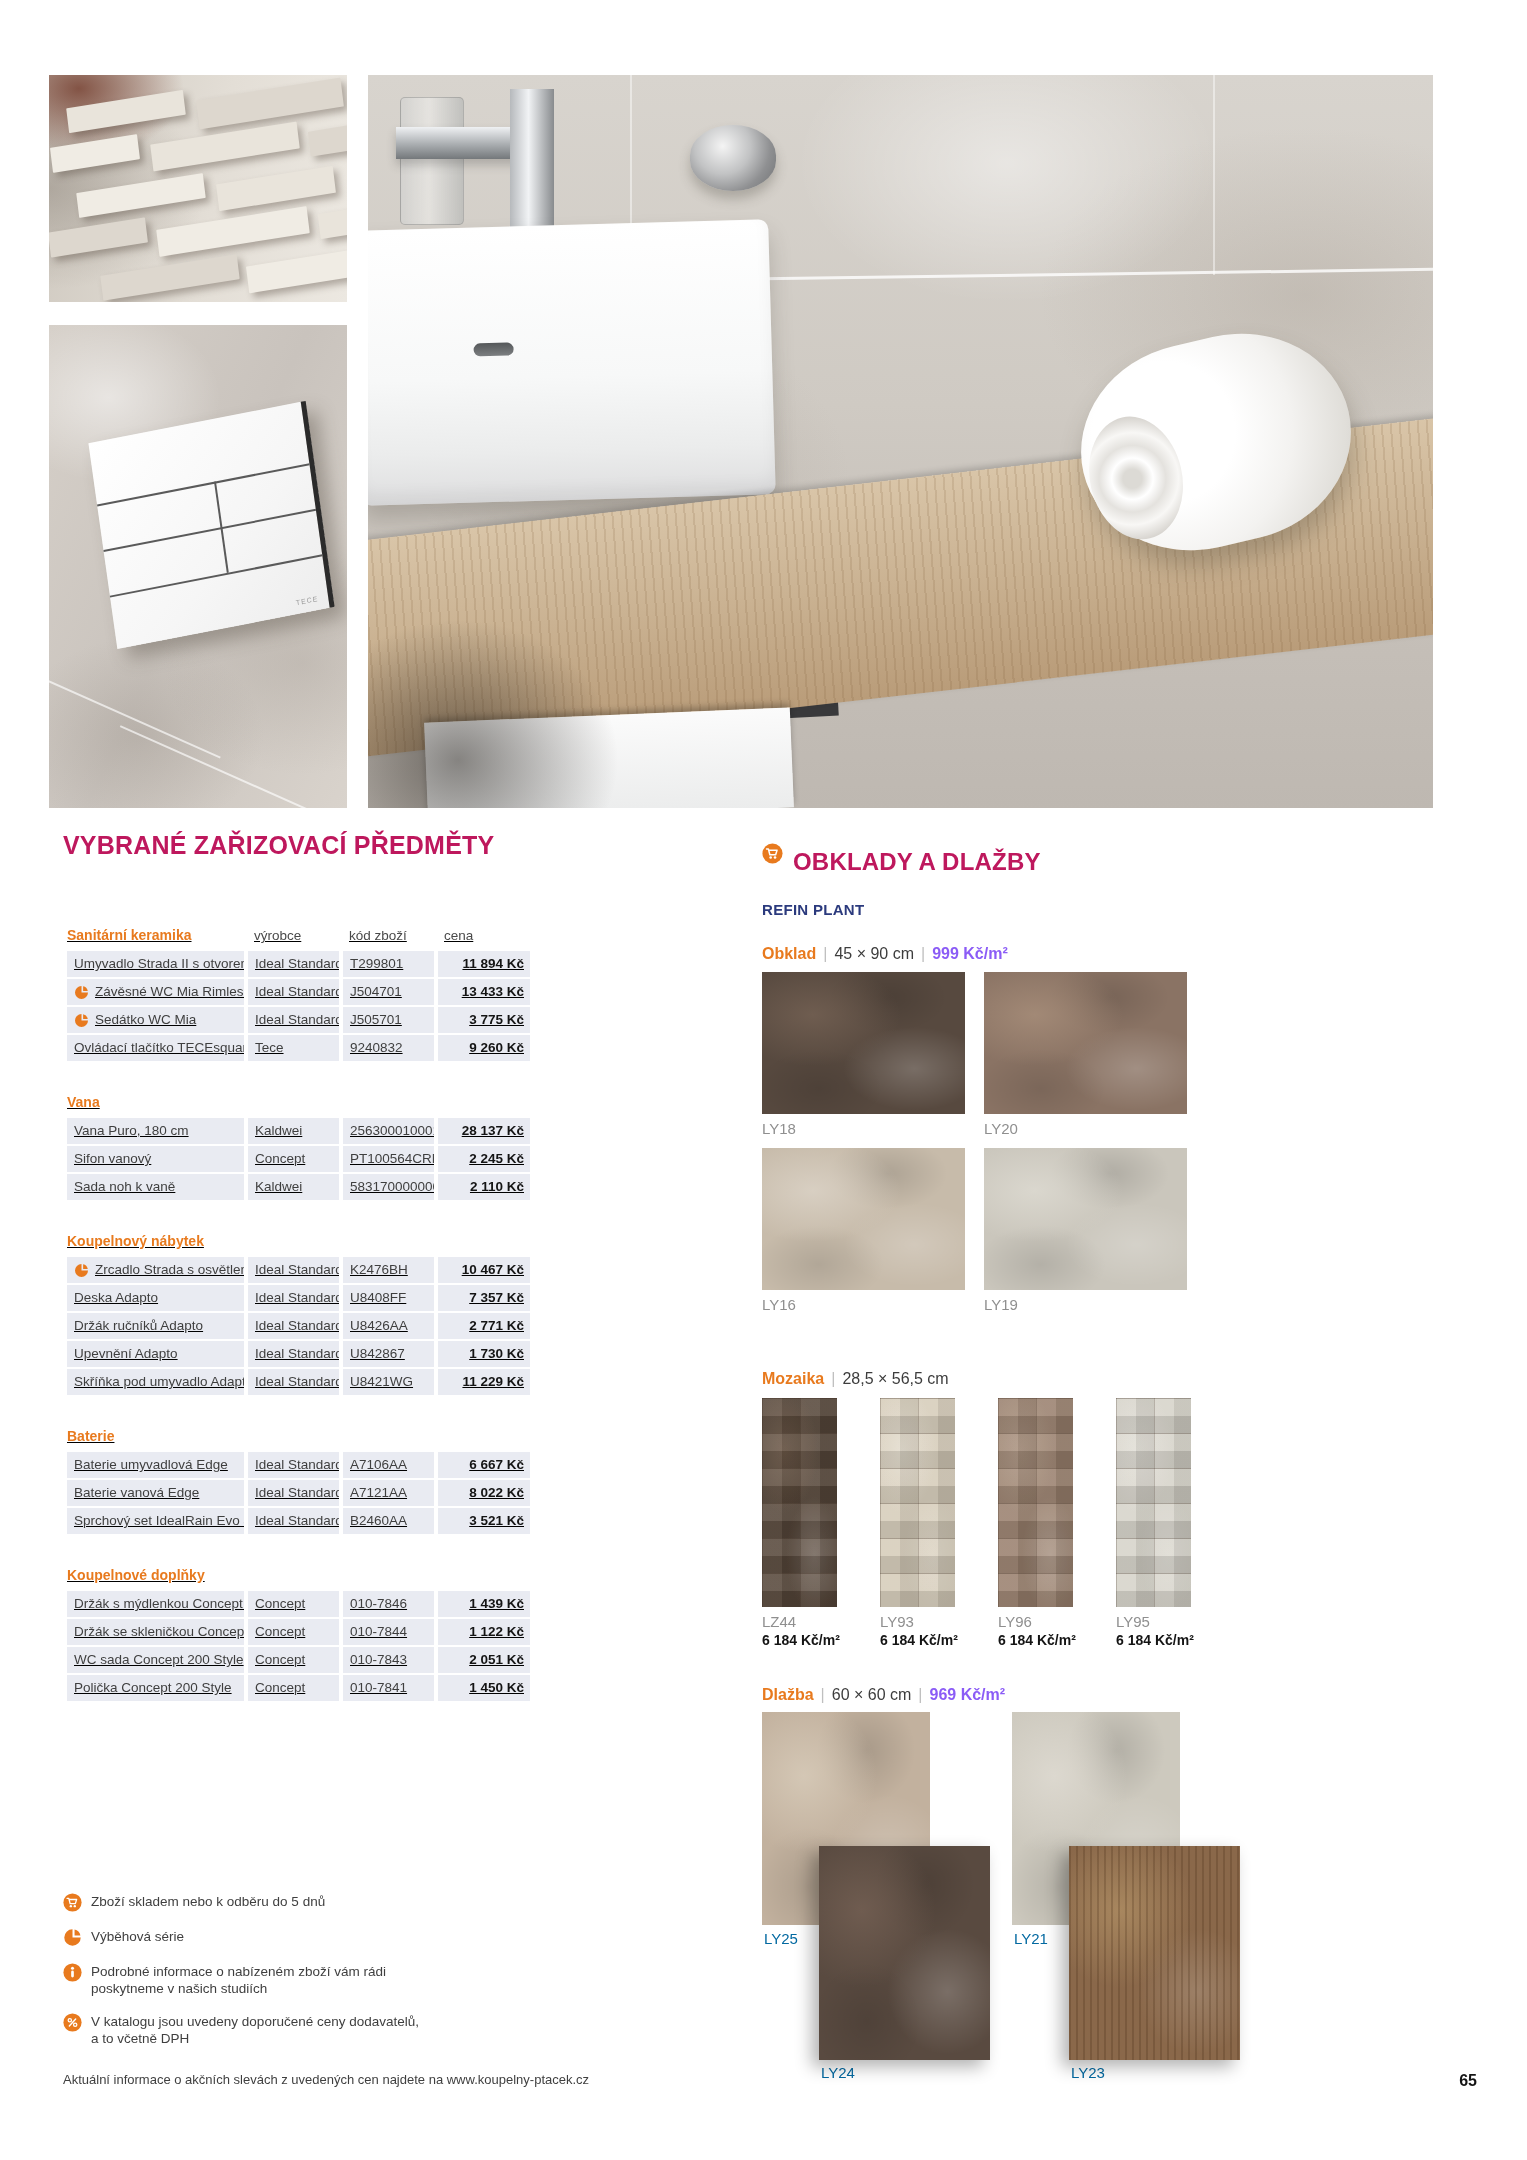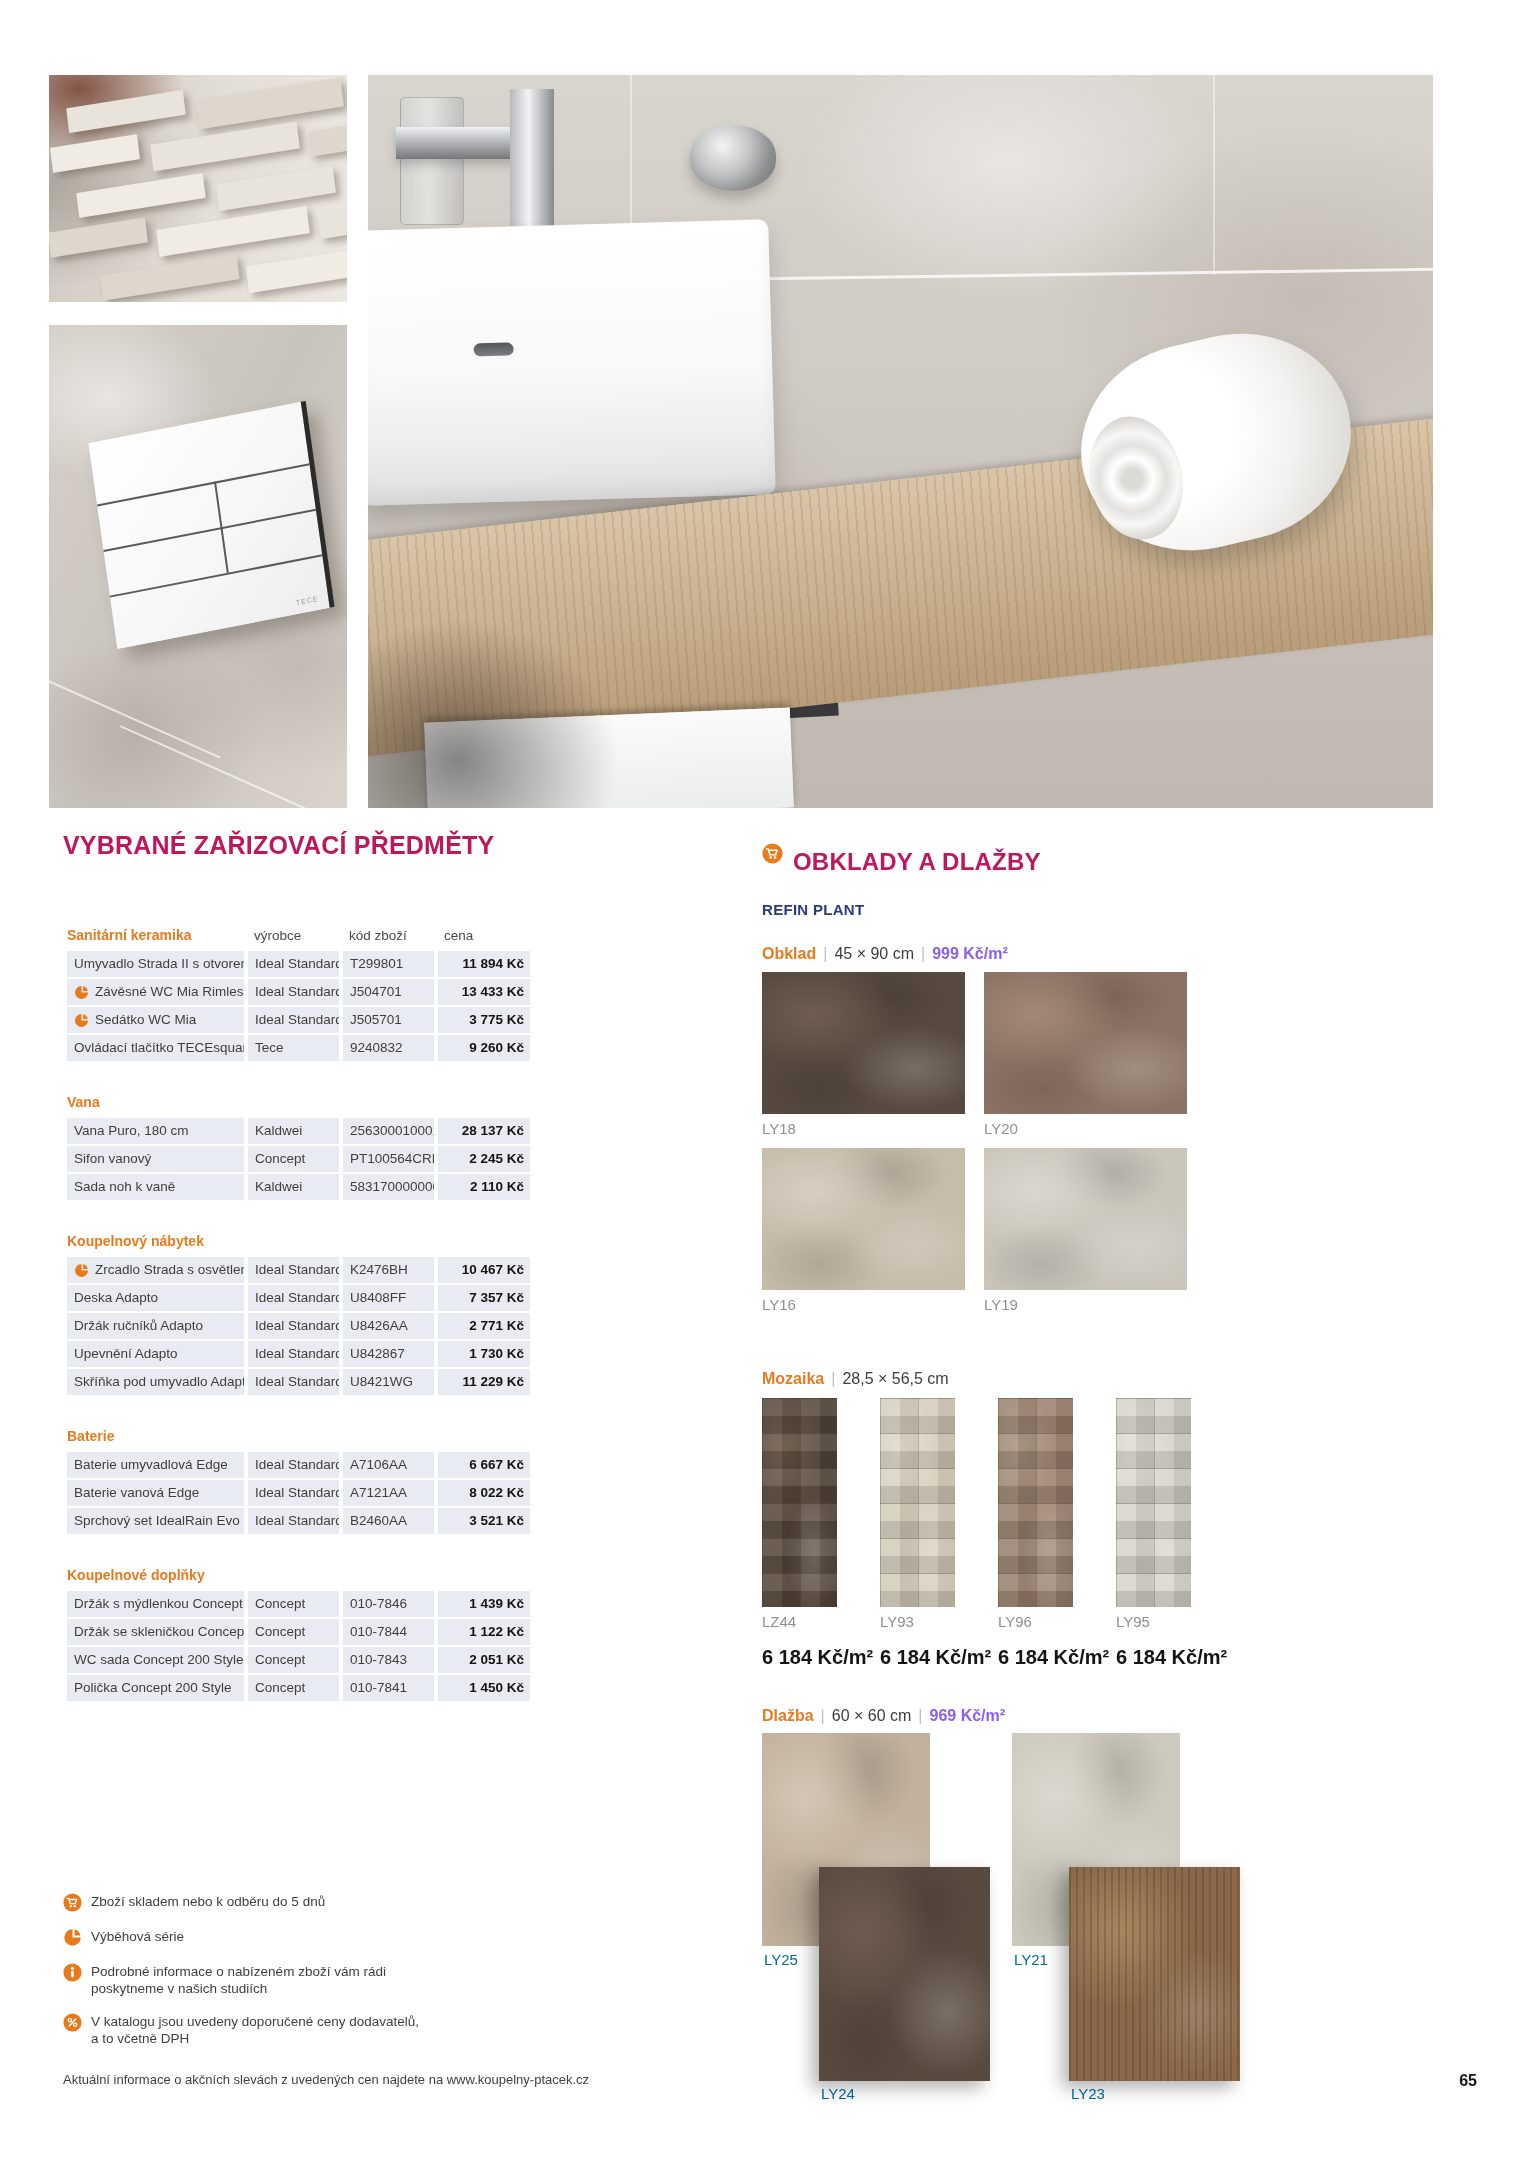--- a/index.html
+++ b/index.html
@@ -79,21 +79,21 @@
   .series{margin-top:25px;font-size:15px;font-weight:bold;color:#2b3a7d;letter-spacing:.3px;}
   .prod-line{font-size:16px;color:#3d3d3d;white-space:nowrap;}
   .prod-line .plabel{color:#e87a1e;font-weight:bold;}
   .prod-line .pprice{font-weight:bold;color:#8b5cf6;}
   .sep{color:#bfbfbf;margin:0 7px;}
   #obklad-line{margin-top:27px;}
   #mozaika-line{margin-top:46px;}
   #dlazba-line{margin-top:38px;}
 
   
-  #table-wrap{margin-left:4px;}
+  #table-wrap{margin-left:4px;text-decoration:underline;}
   .tsection{margin-top:33px;}
   .tsection:first-child{margin-top:67px;}
   .thead{display:grid;grid-template-columns:177px 91px 91px 92px;column-gap:4px;
     font-size:13.5px;color:#4a4a4a;margin-bottom:8px;align-items:end;}
   .section-title{font-size:14px;font-weight:bold;color:#e87a1e;}
   .thead .hcell{padding-left:6px;}
   .trow{display:grid;grid-template-columns:177px 91px 91px 92px;column-gap:4px;margin-bottom:2px;}
   .cell{background:#e9ebf2;height:26px;line-height:26px;font-size:13.5px;color:#3f3f3f;
     padding-left:7px;white-space:nowrap;overflow:hidden;}
   .cell.name{display:flex;align-items:center;gap:6px;}
@@ -112,21 +112,21 @@
   #mozaika-row{margin-top:10px;display:flex;gap:43px;}
   .mosaic-col{width:75px;}
   .mosaic-tile{width:75px;height:209px;
     background-image:
       repeating-linear-gradient(180deg, rgba(45,28,16,.30) 0 1px, rgba(0,0,0,0) 1px 35px),
       repeating-linear-gradient(90deg, rgba(45,28,16,.22) 0 1px, rgba(0,0,0,0) 1px 38px),
       repeating-linear-gradient(180deg, rgba(255,255,255,.08) 0 18px, rgba(0,0,0,.10) 18px 35px),
       repeating-linear-gradient(90deg, rgba(255,255,255,.06) 0 20px, rgba(0,0,0,.08) 20px 38px),
       radial-gradient(60% 40% at 30% 25%, var(--c2), rgba(0,0,0,0) 75%),
       radial-gradient(55% 40% at 70% 75%, rgba(255,255,255,.16), rgba(0,0,0,0) 70%);}
-  .mosaic-price{font-size:20px;font-weight:bold;color:#141414;white-space:nowrap;margin-top:16px;}
+  .mosaic-price{font-size:14px;font-weight:bold;color:#141414;white-space:nowrap;margin-top:2px;}
   .mosaic-col .tile-code{margin-bottom:0;}
   #dlazba-box{position:relative;margin-top:8px;width:430px;height:372px;}
   .dtile{position:absolute;}
   .dtile.back{width:168px;height:213px;}
   .dtile.front{width:171px;height:214px;box-shadow:-7px 7px 16px rgba(0,0,0,.30);}
   .dtile.wood{background-image:
       repeating-linear-gradient(90deg, rgba(62,36,14,.22) 0 2px, rgba(0,0,0,0) 2px 7px),
       radial-gradient(60% 50% at 30% 30%, var(--c2), rgba(0,0,0,0) 72%),
       radial-gradient(50% 42% at 75% 68%, rgba(255,255,255,.16), rgba(0,0,0,0) 70%);}
   .dcode{position:absolute;font-size:15px;color:#0369a1;}

